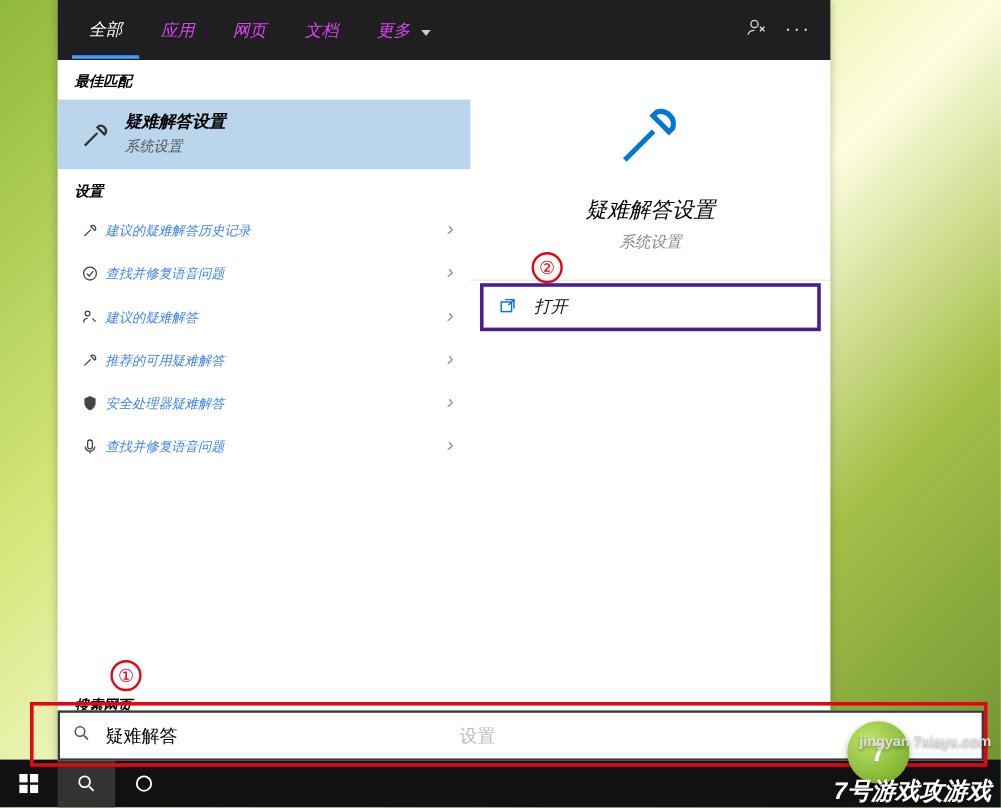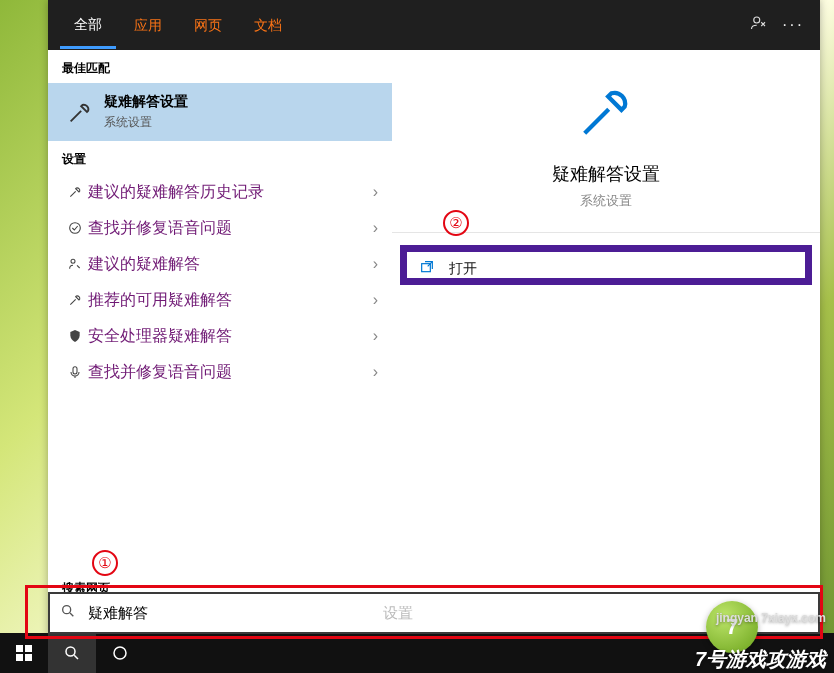--- a/index.html
+++ b/index.html
@@ -8,41 +8,42 @@
     height: 673px;
     background: linear-gradient(135deg, #8fb83a 0%, #d4e679 30%, #fdfde0 55%, #a6c04a 75%, #6b9230 100%);
     font-family: "Segoe UI", "Microsoft YaHei", sans-serif;
     position: relative;
     overflow: hidden;
   }
   .search-panel {
     position: absolute;
     left: 48px;
     top: 0;
-    width: 772px;
+    width: 644px;
     height: 639px;
     background: #fff;
     box-shadow: 0 0 8px rgba(0,0,0,0.3);
     display: flex;
     flex-direction: column;
+    font-style: italic;
   }
   .top-tabs {
     height: 50px;
     background: #1f1f1f;
     display: flex;
     align-items: center;
     padding: 0 12px;
     gap: 4px;
     color: #ccc;
     font-size: 14px;
   }
   .tab {
     padding: 14px 14px 12px;
     cursor: pointer;
-    color: #f97316;
+    color: #d946ef;
   }
   .tab.active { color: #fff; border-bottom: 3px solid #3f9cff; }
   .tab .chev { display:inline-block; margin-left:5px; }
   .top-spacer { flex: 1; }
   .top-icon { width: 30px; text-align:center; color:#eee; font-size:16px; cursor:pointer; }
   .ellipsis { letter-spacing: 2px; }
   .content { flex:1; display:flex; overflow:hidden; }
   .left { width: 344px; display:flex; flex-direction:column; }
   .section-header {
     font-size: 12px;
@@ -64,21 +65,21 @@
   .item {
     display:flex;
     align-items:center;
     height: 36px;
     padding: 0 14px;
     cursor:pointer;
     position:relative;
   }
   .item .ii { width: 26px; display:flex; align-items:center; justify-content:center; color:#444; }
   .item .ii svg { width:16px; height:16px; }
-  .item .label { font-size: 16px; color:#701a75; }
+  .item .label { font-size: 11px; color:#3b82f6; }
   .item .sub { font-size: 13px; color:#888; }
   .item .chev-right { position:absolute; right:14px; color:#888; }
   .right {
     flex:1;
     padding-top: 14px;
     display:flex;
     flex-direction:column;
     align-items:center;
   }
   .preview-card {
@@ -91,25 +92,25 @@
   .preview-icon { margin-top:6px; }
   .preview-title { font-size: 18px; color:#000; margin-top: 14px; }
   .preview-sub { font-size: 13px; color:#888; margin-top: 6px; }
   .divider { height:1px; background:#e5e5e5; width:100%; }
   .action-row {
     width: 100%;
     padding: 0 8px;
   }
   .open-btn {
     display:flex;
-    align-items:flex-end;
+    align-items:center;
     height: 40px;
     padding: 0 12px;
-    margin: 12px 0;
-    border: 7px solid #4c1d95;
+    margin: 2px 0;
+    border: 3px solid #4c1d95;
     cursor:pointer;
   }
   .open-btn .ob-icon { color:#0078d4; margin-right:14px; font-size:14px; }
   .open-btn .ob-label { font-size: 14px; color:#111; }
   .annot-circle {
     position:absolute;
     width: 26px; height:26px;
     border: 2px solid #e30613;
     border-radius:50%;
     color:#e30613;
@@ -201,20 +202,24 @@
 </style>
 </head>
 <body>
 
 <div class="search-panel">
   <div class="top-tabs">
     <div class="tab active">全部</div>
     <div class="tab">应用</div>
     <div class="tab">网页</div>
     <div class="tab">文档</div>
+    <div class="tab">
+      <span>更多</span>
+      <span class="chev"><span class="dropdown-chevron"></span></span>
+    </div>
     <div class="top-spacer"></div>
     <div class="top-icon">
       <svg width="18" height="18" viewBox="0 0 24 24" fill="none" stroke="#ddd" stroke-width="1.5">
           <circle cx="9" cy="8" r="4"></circle>
           <path d="M2 20c0-3 3-5 7-5"></path>
           <path d="M15 11l5 5M20 11l-5 5"></path>
         </svg>
     </div>
     <div class="top-icon ellipsis">···</div>
   </div>

